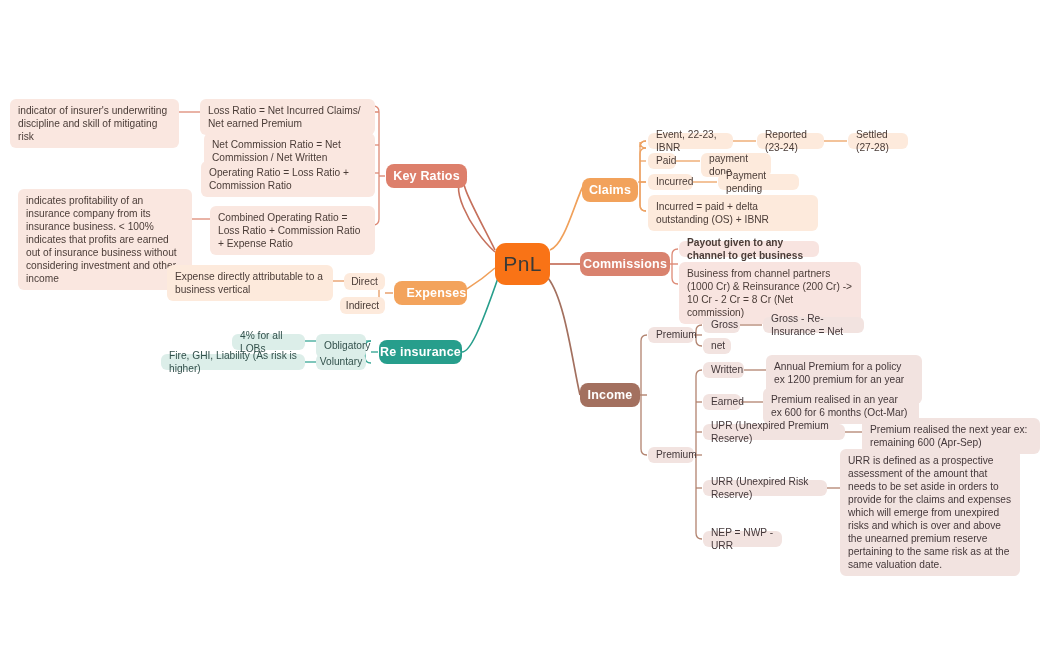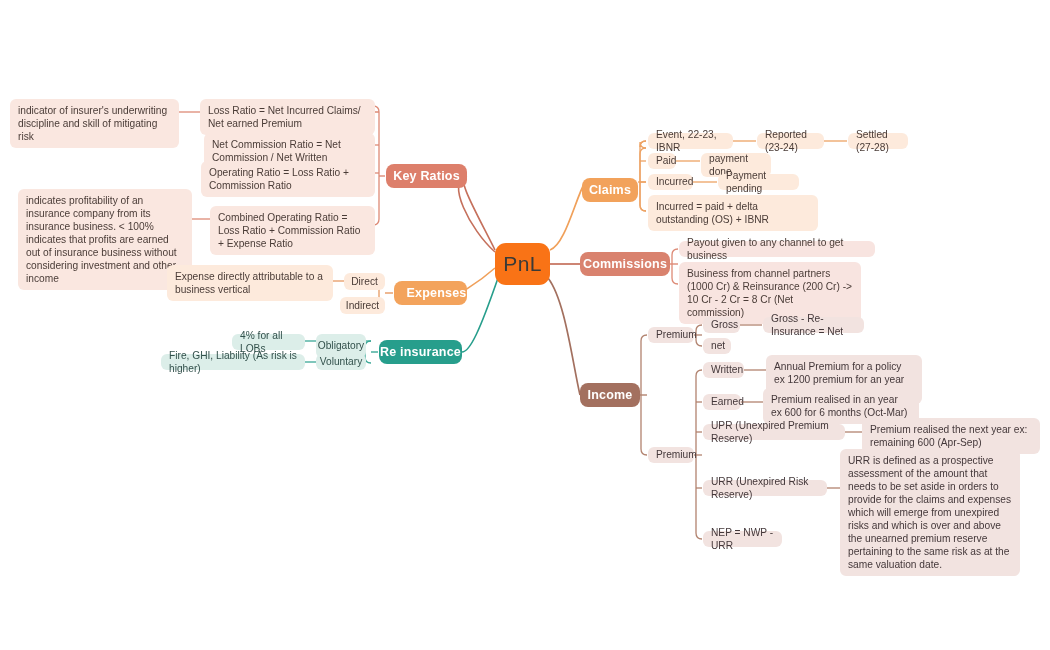--- a/index.html
+++ b/index.html
@@ -179,21 +179,21 @@
   <div class="node leaf peach center-txt" style="left:340px; top:297px; width:45px; height:17px; justify-content:center;">
     <span>Indirect</span>
   </div>
   <div class="node leaf peach" style="left:167px; top:265px; width:166px;">
     <span>Expense directly attributable to a business vertical</span>
   </div>
 
   <div class="node main c-reins" style="left:379px; top:340px; width:83px; height:24px;">
     <span>Re insurance</span>
   </div>
-  <div class="node leaf mint center-txt" style="left:316px; top:334px; width:50px; height:24px; justify-content:center;">
+  <div class="node leaf mint center-txt" style="left:316px; top:334px; width:50px; height:24px; ">
     <span>Obligatory</span>
   </div>
   <div class="node leaf mint center-txt" style="left:316px; top:354px; width:50px; height:16px; justify-content:center;">
     <span>Voluntary</span>
   </div>
   <div class="node leaf mint center-txt" style="left:232px; top:334px; width:73px; height:16px; justify-content:center;">
     <span>4% for all LOBs</span>
   </div>
   <div class="node leaf mint center-txt" style="left:161px; top:354px; width:144px; height:16px; justify-content:center;">
     <span>Fire, GHI, Liability (As risk is higher)</span>
@@ -223,21 +223,21 @@
   <div class="node leaf peach center-txt" style="left:718px; top:174px; width:81px; height:16px;">
     <span>Payment pending</span>
   </div>
   <div class="node leaf peach" style="left:648px; top:195px; width:170px;">
     <span>Incurred = paid + delta outstanding (OS) + IBNR</span>
   </div>
 
   <div class="node main c-commissions" style="left:580px; top:252px; width:90px; height:24px;">
     <span>Commissions</span>
   </div>
-  <div class="node leaf blush center-txt" style="left:679px; top:241px; width:196px; height:16px;">
+  <div class="node leaf blush center-txt" style="left:679px; top:241px; width:140px; height:16px;font-weight:bold;">
     <span>Payout given to any channel to get business</span>
   </div>
   <div class="node leaf blush" style="left:679px; top:262px; width:182px;">
     <span>Business from channel partners (1000 Cr) &amp; Reinsurance (200 Cr) -&gt; 10 Cr - 2 Cr = 8 Cr (Net commission)</span>
   </div>
 
   <div class="node main c-income" style="left:580px; top:383px; width:60px; height:24px;">
     <span>Income</span>
   </div>
 

